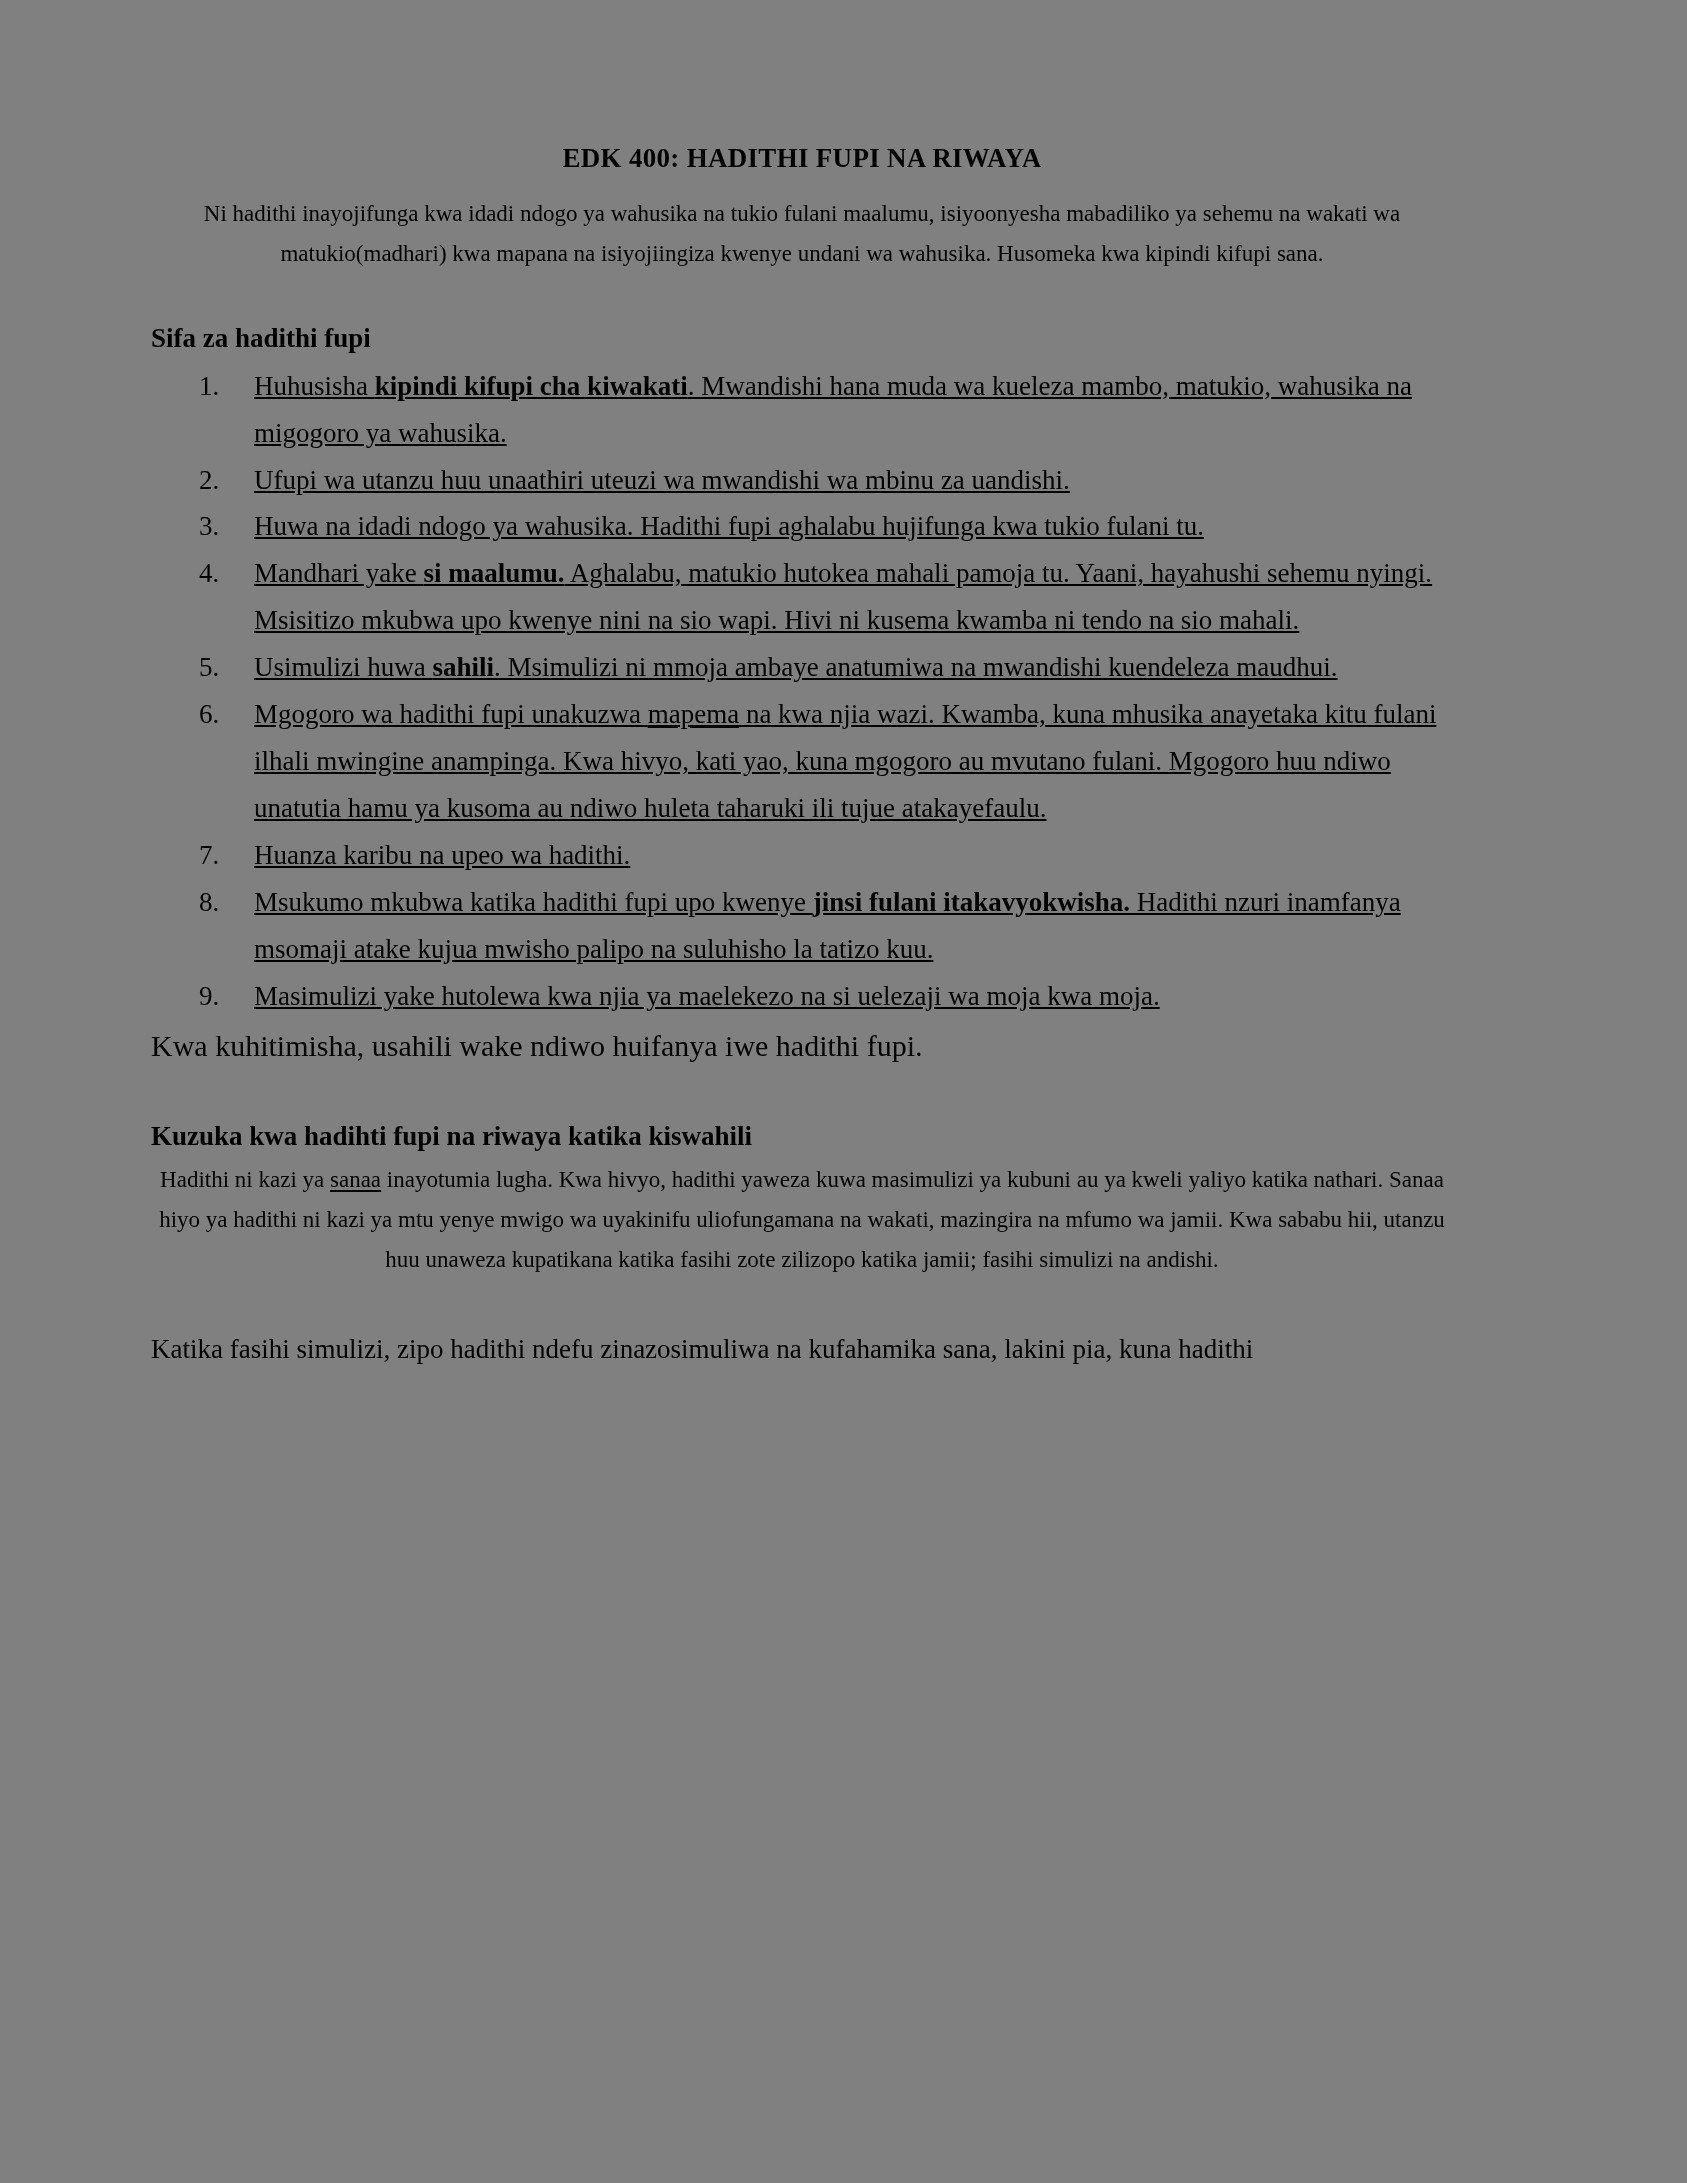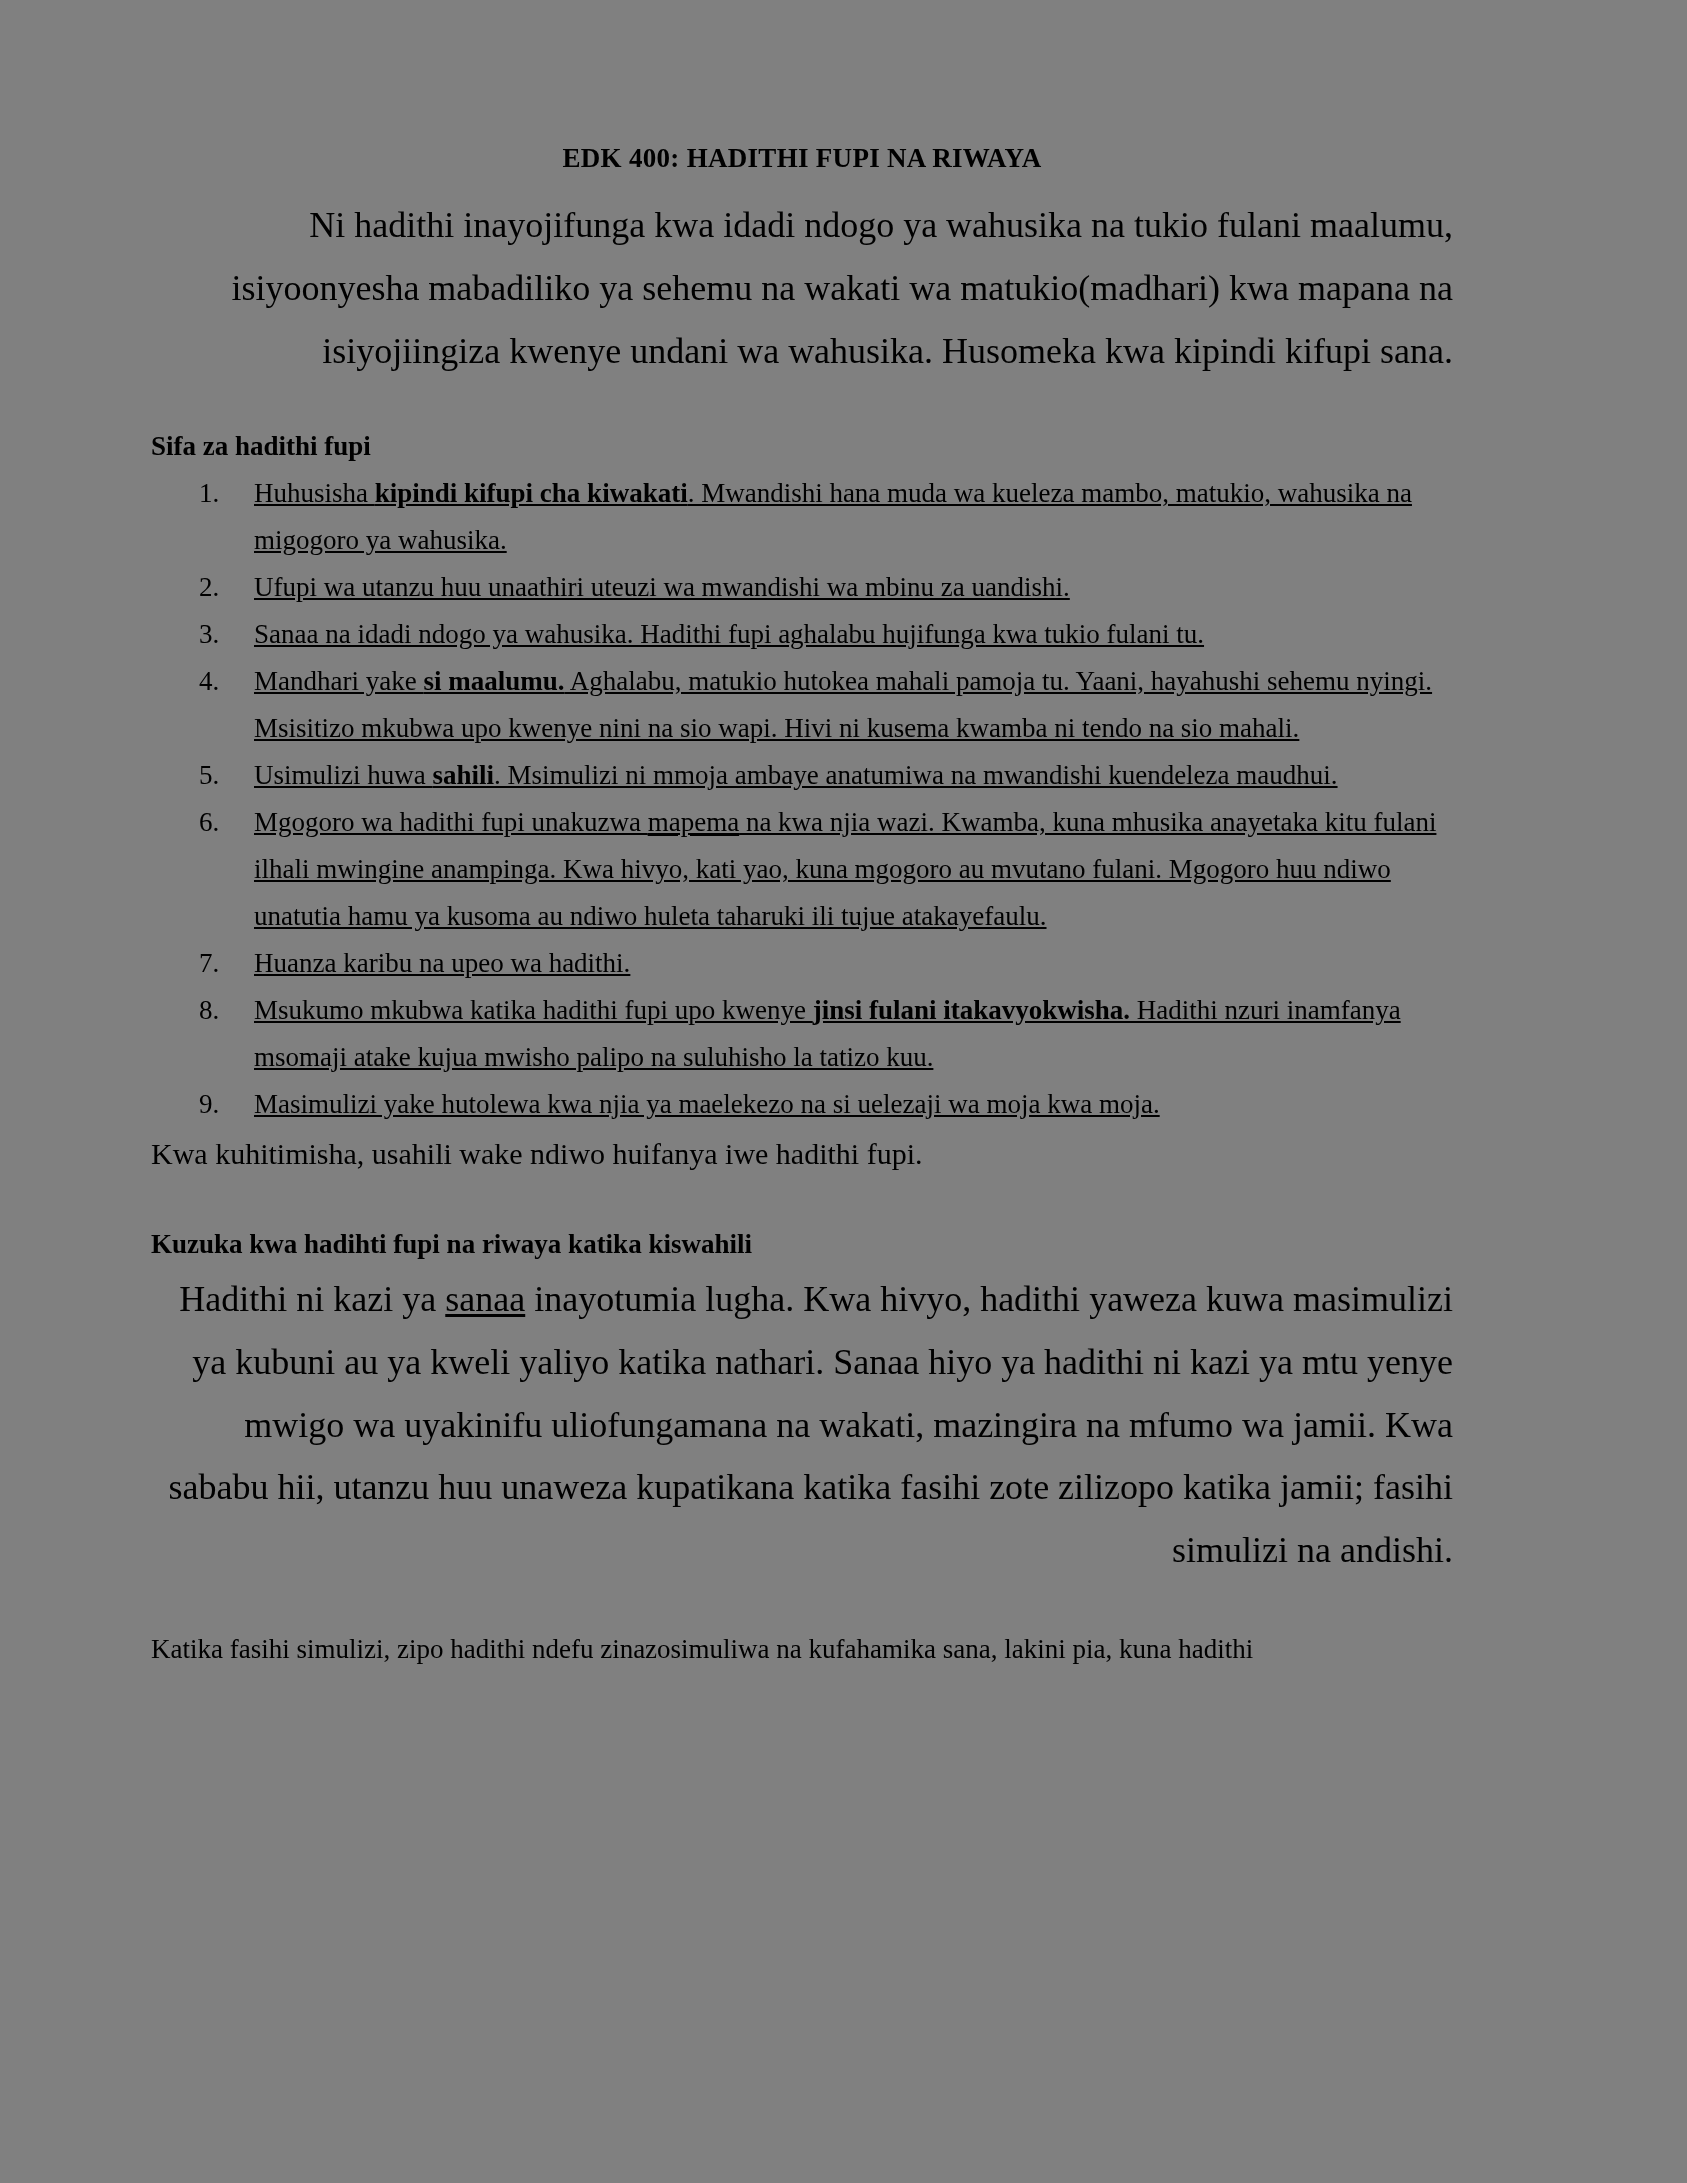--- a/index.html
+++ b/index.html
@@ -29,24 +29,24 @@
     margin: 0 0 20px 0;
     line-height: 1.2;
   }
   .section-heading {
     font-weight: bold;
     font-size: 27px;
     margin: 0 0 4px 0;
     line-height: 1.45;
   }
   .para {
-    font-size: 36px;
+    font-size: 23px;
     line-height: 1.74;
     margin: 0;
-    text-align: right;
+    text-align: center;
   }
   .spacer-line {
     height: 45px;
   }
   ol.numbered {
     margin: 0;
     padding: 0;
     list-style: none;
     counter-reset: item;
   }
@@ -96,21 +96,21 @@
   <h2 class="section-heading">Sifa za hadithi fupi</h2>
 
   <ol class="numbered">
     <li>
       <span>Huhusisha </span><b>kipindi kifupi cha kiwakati</b><span>. Mwandishi hana muda wa kueleza mambo, matukio, wahusika na migogoro ya wahusika.</span>
     </li>
     <li>
       <span>Ufupi wa utanzu huu unaathiri uteuzi wa mwandishi wa mbinu za uandishi.</span>
     </li>
     <li>
-      <span>Sanaa na idadi ndogo ya wahusika. Hadithi fupi aghalabu hujifunga kwa tukio fulani tu.</span>
+      <span>Huwa na idadi ndogo ya wahusika. Hadithi fupi aghalabu hujifunga kwa tukio fulani tu.</span>
     </li>
     <li>
       <span>Mandhari yake </span><b>si maalumu.</b><span> Aghalabu, matukio hutokea mahali pamoja tu. Yaani, hayahushi sehemu nyingi. Msisitizo mkubwa upo kwenye nini na sio wapi. Hivi ni kusema kwamba ni tendo na sio mahali.</span>
     </li>
     <li>
       <span>Usimulizi huwa </span><b>sahili</b><span>. Msimulizi ni mmoja ambaye anatumiwa na mwandishi kuendeleza maudhui.</span>
     </li>
     <li>
       <span>Mgogoro wa hadithi fupi unakuzwa </span><u>mapema</u><span> na kwa njia wazi. Kwamba, kuna mhusika anayetaka kitu fulani ilhali mwingine anampinga. Kwa hivyo, kati yao, kuna mgogoro au mvutano fulani. Mgogoro huu ndiwo unatutia hamu ya kusoma au ndiwo huleta taharuki ili tujue atakayefaulu.</span>
     </li>

